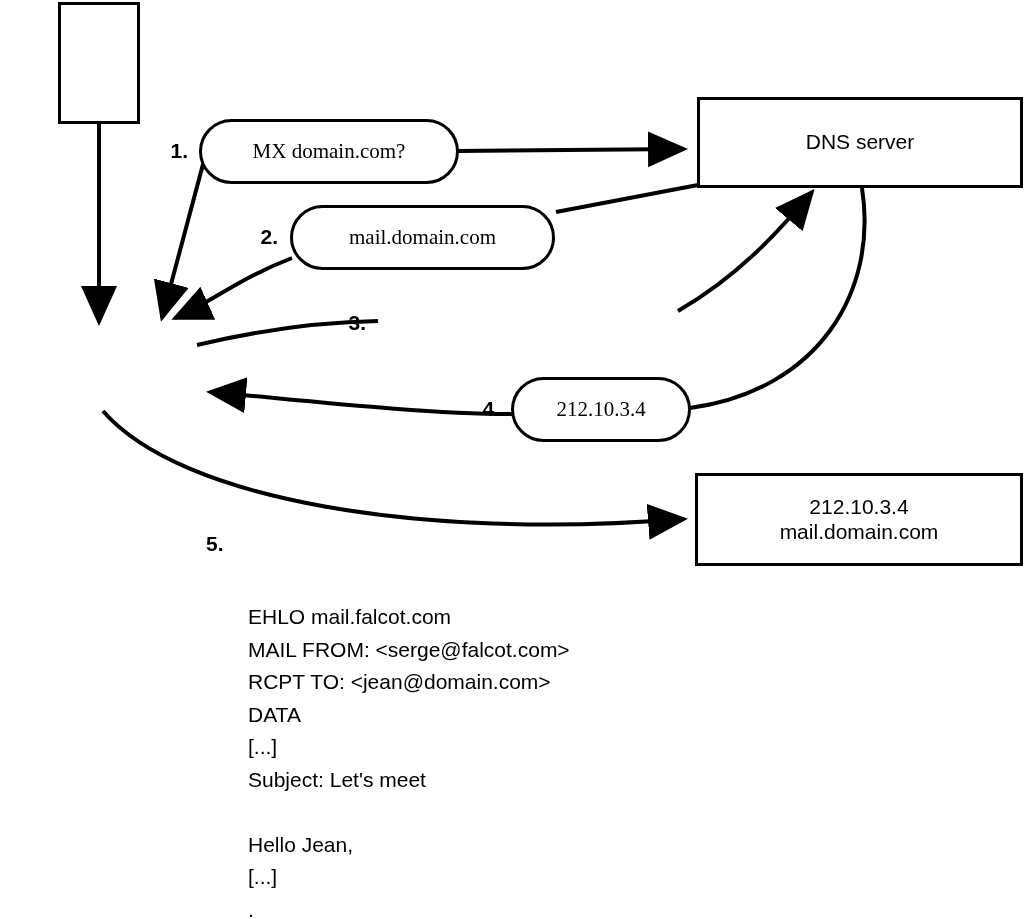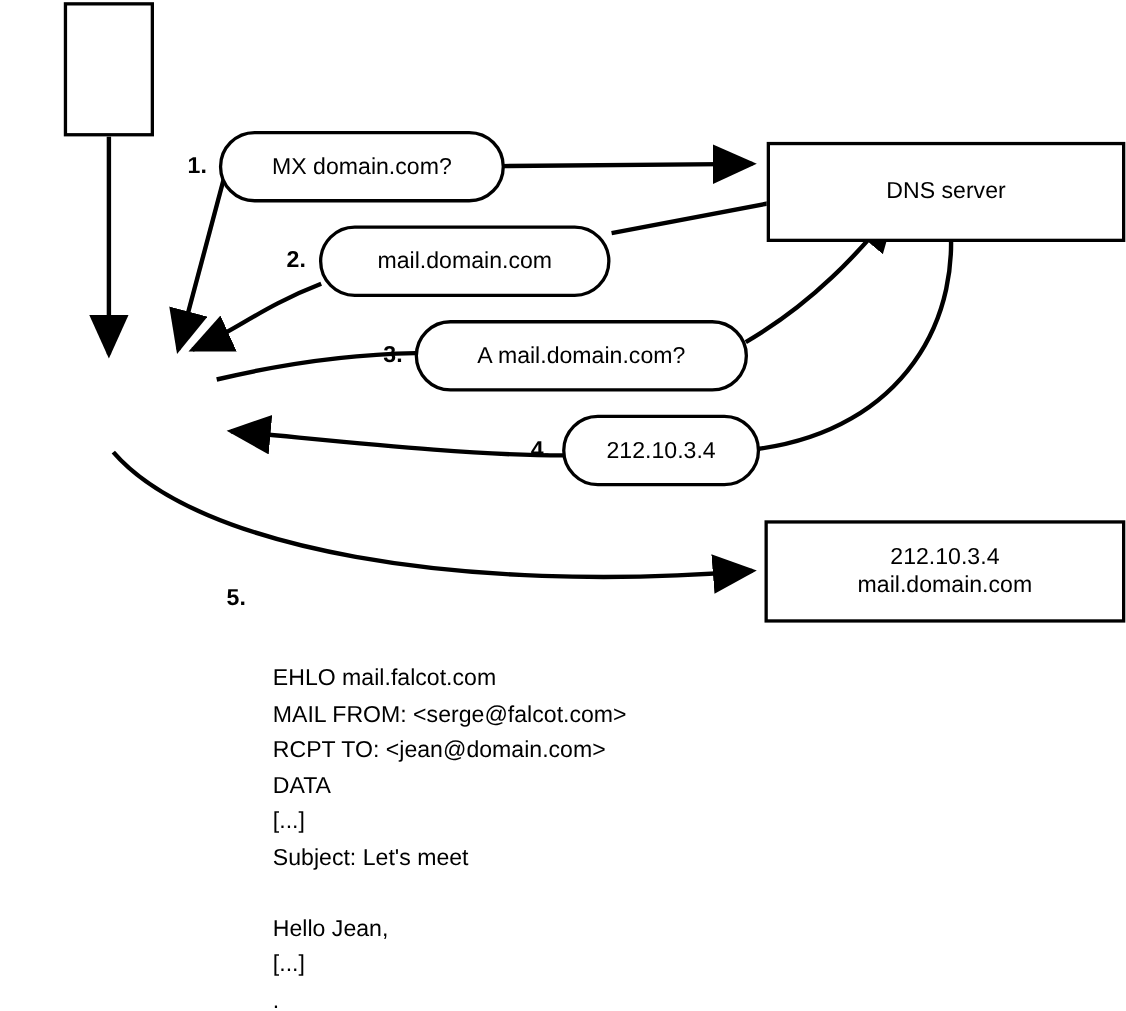--- a/index.html
+++ b/index.html
@@ -40,20 +40,21 @@
     position: absolute;
     box-sizing: border-box;
     border: 3px solid #000000;
     background: #ffffff;
     border-radius: 40px;
     display: flex;
     align-items: center;
     justify-content: center;
     text-align: center;
     font-size: 21px;
+    font-family: Liberation Serif, serif;
   }
   .step-num {
     position: absolute;
     font-size: 21px;
     font-weight: bold;
     text-align: right;
   }
   .plain-label {
     position: absolute;
     font-size: 21px;
@@ -105,34 +106,33 @@
     <path d="M862,188 C878,290 820,390 690,408" fill="none" stroke="#000000" stroke-width="4"></path>
 
     <path d="M512,414 C420,414 300,400 210,392" fill="none" stroke="#000000" stroke-width="4" marker-end="url(#arrowhead)"></path>
 
     <path d="M103,411 C180,500 420,540 684,519" fill="none" stroke="#000000" stroke-width="4" marker-end="url(#arrowhead)"></path>
   </svg>
 
   <div class="node-box" style="left:58px; top:2px; width:82px; height:122px;"></div>
 
 
-  <div class="node-box" style="left:697px; top:97px; width:326px; height:91px;margin-top:32px;">DNS server</div>
+  <div class="node-box" style="left:697px; top:97px; width:326px; height:91px;">DNS server</div>
 
   <div class="node-box" style="left:695px; top:473px; width:328px; height:93px;">212.10.3.4
 mail.domain.com</div>
 
 
   <div class="step-num" style="left:140px; top:139px; width:48px;">1.</div>
   <div class="bubble" style="left:199px; top:119px; width:260px; height:65px;">MX domain.com?</div>
 
   <div class="step-num" style="left:230px; top:225px; width:48px;">2.</div>
   <div class="bubble" style="left:290px; top:205px; width:265px; height:65px;">mail.domain.com</div>
 
   <div class="step-num" style="left:318px; top:311px; width:48px;">3.</div>
-  <div class="bubble" style="left:377px; top:291px; width:303px; height:65px;">A mail.domain.com?</div>
 
   <div class="step-num" style="left:452px; top:397px; width:48px;">4.</div>
   <div class="bubble" style="left:511px; top:377px; width:180px; height:65px;">212.10.3.4</div>
 
   <div class="step5-num" style="left:206px; top:532px;">5.</div>
 
   <div class="transcript" style="left:248px; top:601px;">EHLO mail.falcot.com
 MAIL FROM: &lt;serge@falcot.com&gt;
 RCPT TO: &lt;jean@domain.com&gt;
 DATA

